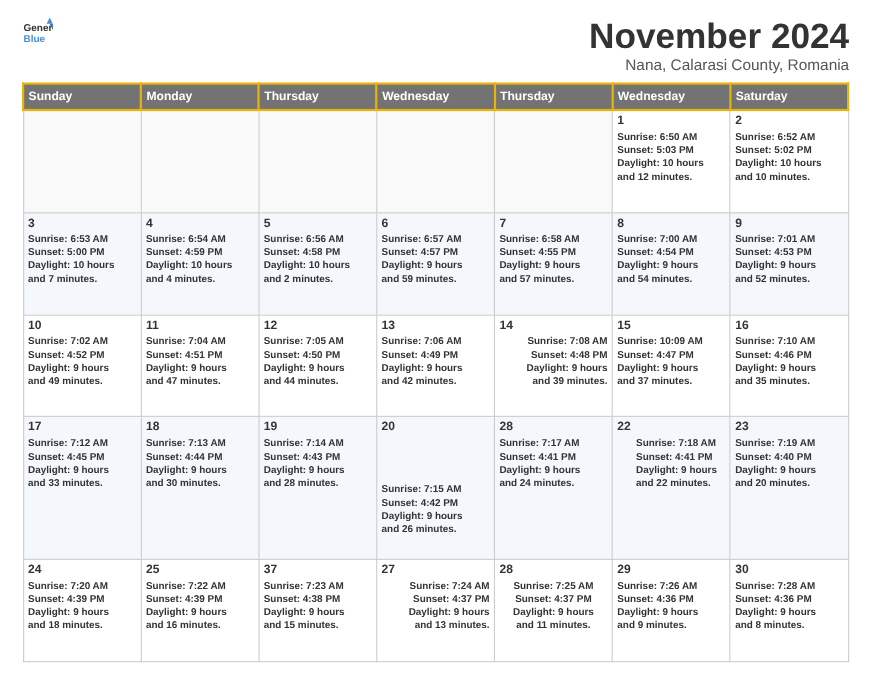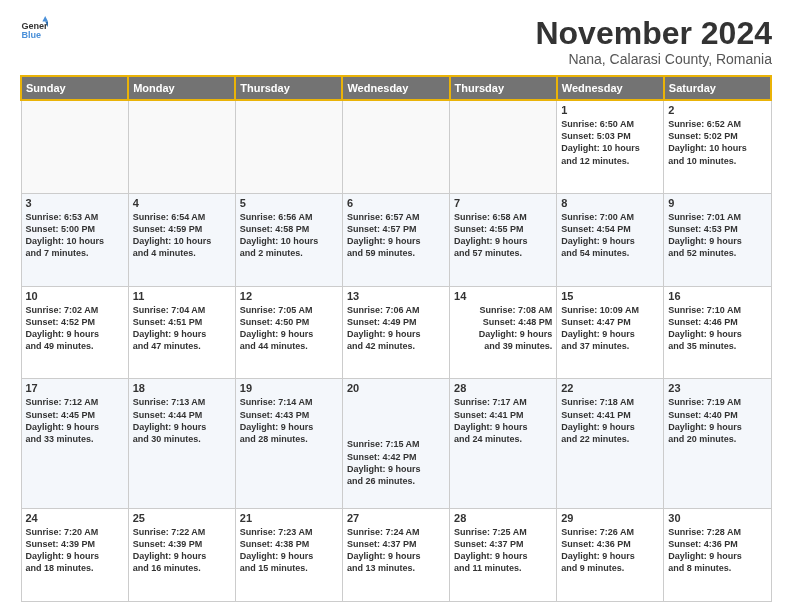--- a/index.html
+++ b/index.html
@@ -274,21 +274,21 @@
           </td>
           <td>
             <span class="day-num">28</span>
             <div class="day-info" style="white-space: pre-line;">Sunrise: 7:17 AM
 Sunset: 4:41 PM
 Daylight: 9 hours
 and 24 minutes.</div>
           </td>
           <td>
             <span class="day-num">22</span>
-            <div class="day-info" style="white-space: pre-line;">Sunrise: 7:18 AM
+            <div class="day-info" style="white-space: pre-line; margin-left: 17px;">Sunrise: 7:18 AM
 Sunset: 4:41 PM
 Daylight: 9 hours
 and 22 minutes.</div>
           </td>
           <td>
             <span class="day-num">23</span>
             <div class="day-info" style="white-space: pre-line;">Sunrise: 7:19 AM
 Sunset: 4:40 PM
 Daylight: 9 hours
 and 20 minutes.</div>
@@ -303,36 +303,36 @@
 and 18 minutes.</div>
           </td>
           <td>
             <span class="day-num">25</span>
             <div class="day-info" style="white-space: pre-line;">Sunrise: 7:22 AM
 Sunset: 4:39 PM
 Daylight: 9 hours
 and 16 minutes.</div>
           </td>
           <td>
-            <span class="day-num">21</span>
+            <span class="day-num">37</span>
             <div class="day-info" style="white-space: pre-line;">Sunrise: 7:23 AM
 Sunset: 4:38 PM
 Daylight: 9 hours
 and 15 minutes.</div>
           </td>
           <td>
             <span class="day-num">27</span>
-            <div class="day-info" style="white-space: pre-line;">Sunrise: 7:24 AM
+            <div class="day-info" style="white-space: pre-line; text-align: right;">Sunrise: 7:24 AM
 Sunset: 4:37 PM
 Daylight: 9 hours
 and 13 minutes.</div>
           </td>
           <td>
             <span class="day-num">28</span>
-            <div class="day-info" style="white-space: pre-line;">Sunrise: 7:25 AM
+            <div class="day-info" style="white-space: pre-line; text-align: center;">Sunrise: 7:25 AM
 Sunset: 4:37 PM
 Daylight: 9 hours
 and 11 minutes.</div>
           </td>
           <td>
             <span class="day-num">29</span>
             <div class="day-info" style="white-space: pre-line;">Sunrise: 7:26 AM
 Sunset: 4:36 PM
 Daylight: 9 hours
 and 9 minutes.</div>

